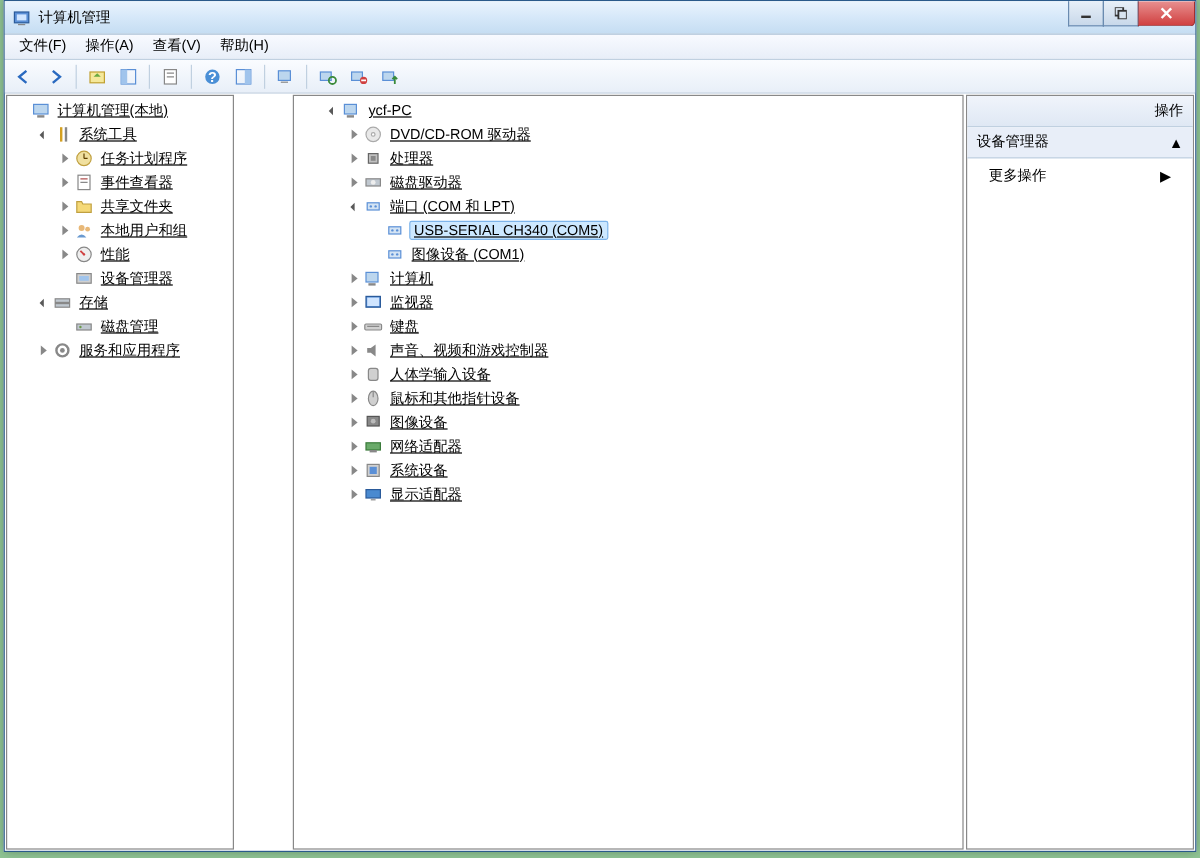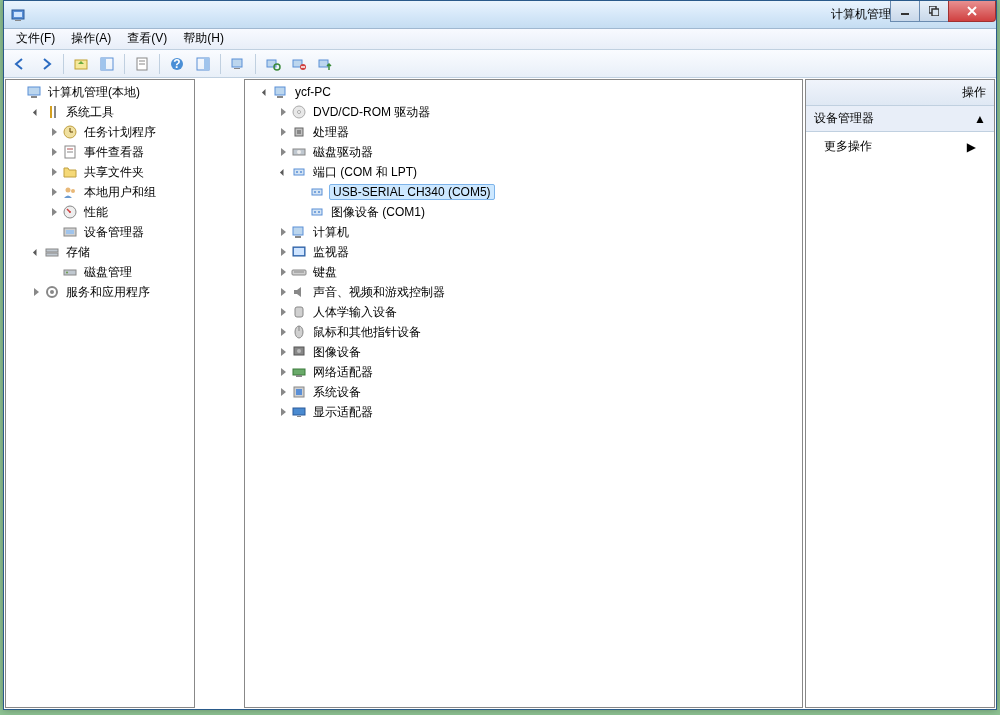--- a/index.html
+++ b/index.html
@@ -1,39 +1,39 @@
 <!DOCTYPE html>
 <html><head>
 <meta charset="utf-8">
 <style>
 * { margin: 0; padding: 0; box-sizing: border-box; font-family: "Microsoft YaHei", "Segoe UI", Tahoma, sans-serif; font-size: 12px; }
 body { background: #8fc494; width: 1000px; height: 715px; overflow: hidden; }
 .window { position: absolute; top: 0; left: 3px; width: 994px; height: 710px; background: #fff; border: 1px solid #2a5a8a; box-shadow: 0 0 8px rgba(0,0,0,0.3); }
-.titlebar { height: 28px; background: linear-gradient(to bottom, #eaf4fd 0%, #d6e8f9 50%, #c5ddf2 100%); display: flex; align-items: center; padding-left: 6px; border-bottom: 1px solid #a0b8d0; text-align: right; }
+.titlebar { height: 28px; background: linear-gradient(to bottom, #eaf4fd 0%, #d6e8f9 50%, #c5ddf2 100%); display: flex; align-items: center; padding-left: 6px; border-bottom: 1px solid #a0b8d0; }
 .titlebar-icon { width: 16px; height: 16px; margin-right: 6px; }
 .titlebar-text { flex: 1; color: #000; }
 .window-controls { display: flex; height: 21px; margin-top: -7px; }
 .wbtn { width: 30px; height: 21px; display: flex; align-items: center; justify-content: center; border: 1px solid #6a8bb0; border-top: none; background: linear-gradient(to bottom, #e8f0f8, #c8d8ea); margin-left: -1px; cursor: pointer; }
 .wbtn.close { width: 48px; background: linear-gradient(to bottom, #e89090, #d04040); border-color: #a03030; border-bottom-right-radius: 4px; }
 .wbtn svg { pointer-events: none; }
 .menubar { height: 21px; background: linear-gradient(to bottom, #f8faff, #e8eef8); display: flex; align-items: flex-end; padding: 0 4px; border-bottom: 1px solid #c0d0e0; }
 .menu-item { padding: 2px 8px; cursor: pointer; }
 .toolbar { height: 28px; background: linear-gradient(to bottom, #fafcff, #e8eff8); display: flex; align-items: center; padding: 0 4px; border-bottom: 1px solid #c0d0e0; gap: 2px; }
 .tbtn { width: 24px; height: 24px; display: flex; align-items: center; justify-content: center; cursor: pointer; border-radius: 2px; }
 .tsep { width: 1px; height: 20px; background: #c0d0e0; margin: 0 3px; }
 .content { display: flex; height: calc(100% - 77px); }
 .panel { border: 1px solid #888; margin: 1px; background: #fff; overflow: auto; }
 .left-panel { width: 190px; padding: 2px 0; }
-.mid-panel { flex: 1; padding: 2px 4px; margin-left: 48px; }
+.mid-panel { flex: 1; padding: 2px 16px; margin-left: 48px; }
 .right-panel { width: 190px; display: flex; flex-direction: column; padding: 0; }
 .tree-row { display: flex; align-items: center; height: 20px; cursor: pointer; white-space: nowrap; }
 .tree-row.selected .tree-label { background: #cde8ff; border: 1px solid #7eb4ea; border-radius: 2px; padding: 0 3px; }
 .tree-expander { width: 16px; height: 16px; display: flex; align-items: center; justify-content: center; flex-shrink: 0; }
 .tree-icon { width: 16px; height: 16px; margin-right: 4px; flex-shrink: 0; display: flex; align-items: center; justify-content: center; }
-.tree-label { padding: 1px 2px; }
+.tree-label { padding: 1px 2px; text-decoration: underline; }
 .indent { display: inline-block; flex-shrink: 0; }
 .actions-header { background: linear-gradient(to bottom, #f0f4fb, #dfe8f4); border-bottom: 1px solid #c0d0e0; padding: 4px 8px; font-weight: 400; text-align: right; }
 .actions-section { background: #e8eef8; border-bottom: 1px solid #c0d0e0; padding: 4px 8px; display: flex; justify-content: space-between; align-items: center; }
 .actions-item { padding: 6px 18px; cursor: pointer; display: flex; justify-content: space-between; align-items: center; }
 .expander-open::before { content: ""; display: block; width: 0; height: 0; border-left: 5px solid #595959; border-top: 5px solid transparent; transform: rotate(45deg); }
 .expander-closed::before { content: ""; display: block; width: 0; height: 0; border-top: 4px solid transparent; border-bottom: 4px solid transparent; border-left: 5px solid #888; }
 </style>
 </head>
 <body>
 

